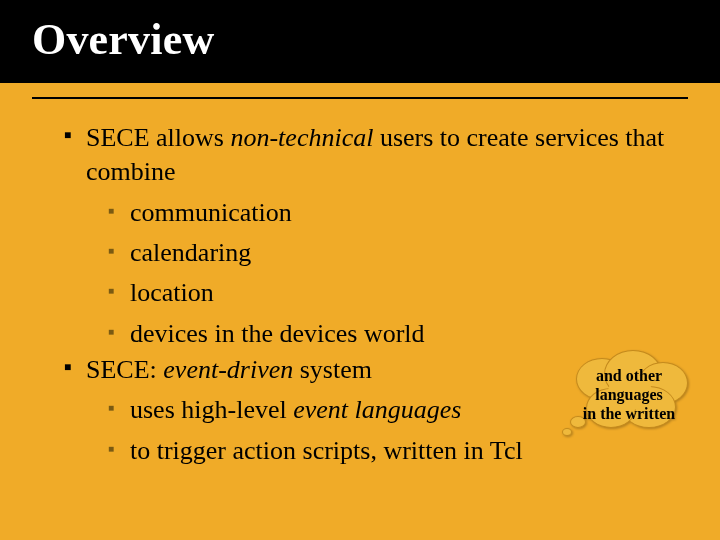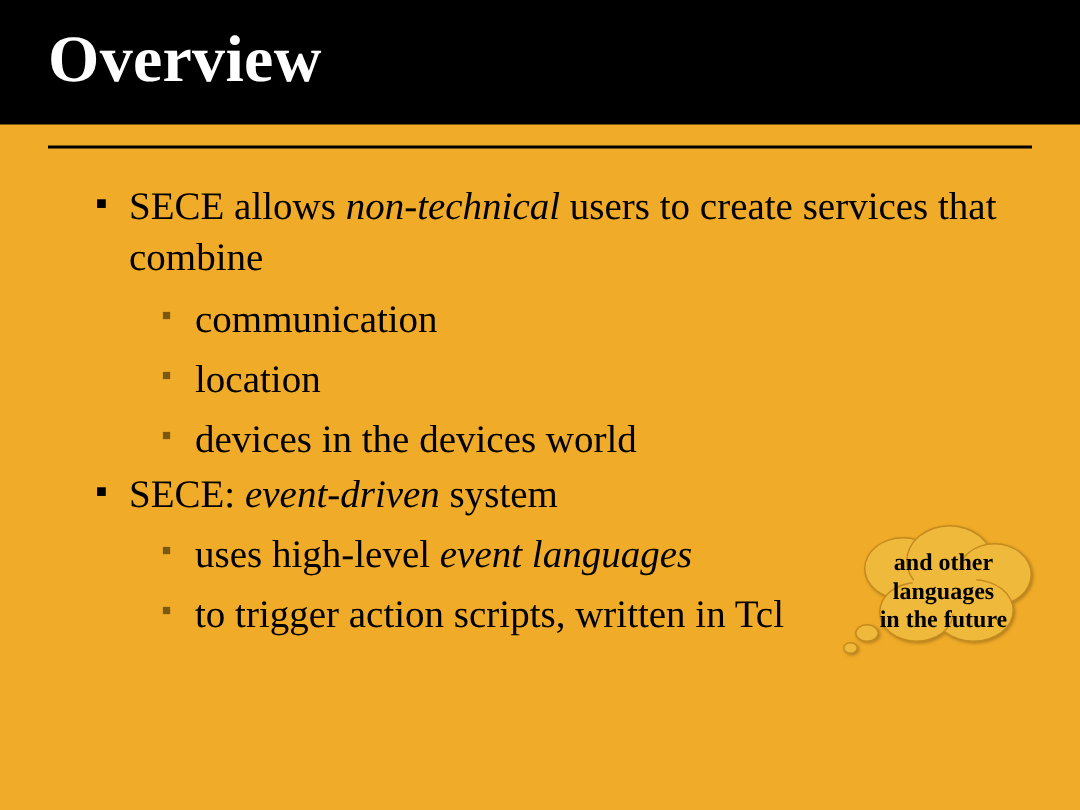--- a/index.html
+++ b/index.html
@@ -125,20 +125,21 @@
   </div>
 
   <div class="rule"></div>
 
   <div class="content">
 
     <div class="bullet-l1">
       <span>SECE allows </span><em class="it">non-technical</em><span> users to create services that combine</span>
       <div class="sub">
         <div class="bullet-l2">communication</div>
+        <div class="bullet-l2">calendaring</div>
         <div class="bullet-l2">location</div>
         <div class="bullet-l2">devices in the devices world</div>
       </div>
     </div>
 
     <div class="bullet-l1">
       <span> SECE: </span><em class="it">event-driven</em><span> system</span>
       <div class="sub">
         <div class="bullet-l2">
           <span> uses high-level </span><em class="it">event languages</em><span></span>
@@ -156,17 +157,17 @@
     <div class="lobe l2"></div>
     <div class="lobe l3"></div>
     <div class="lobe l4"></div>
     <div class="lobe l5"></div>
     <div class="lobe l6"></div>
     <div class="tail1"></div>
     <div class="tail2"></div>
     <div class="cloud-text">
       <span>and other</span><br>
       <span>languages</span><br>
-      <span>in the future</span>
+      <span>in the written</span>
     </div>
   </div>
 
 </div>
 
 </body></html>

